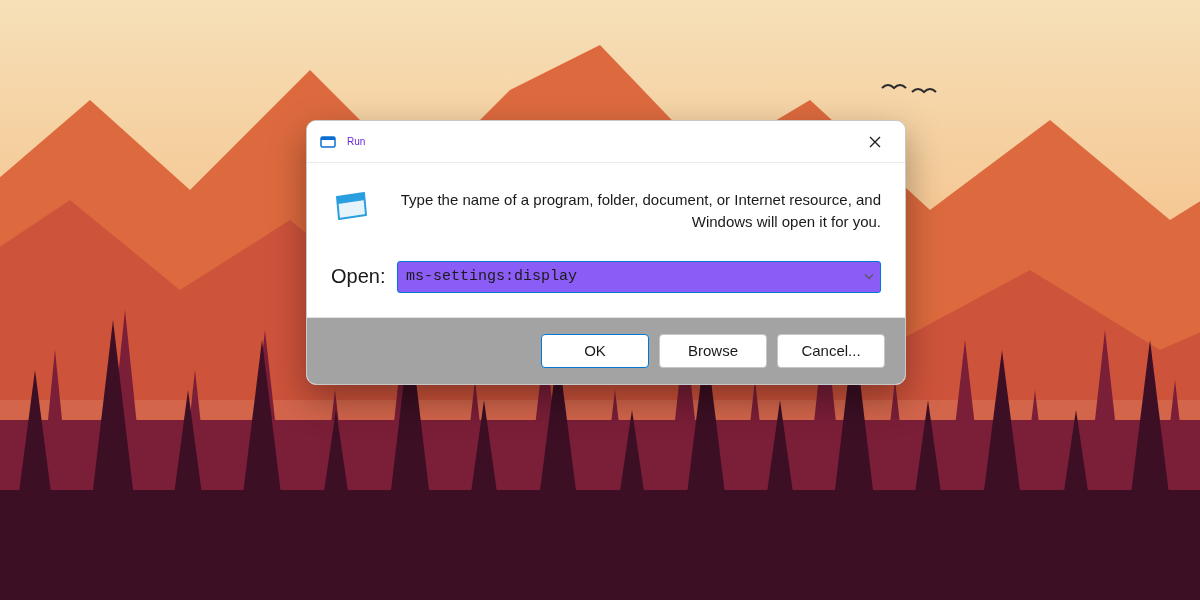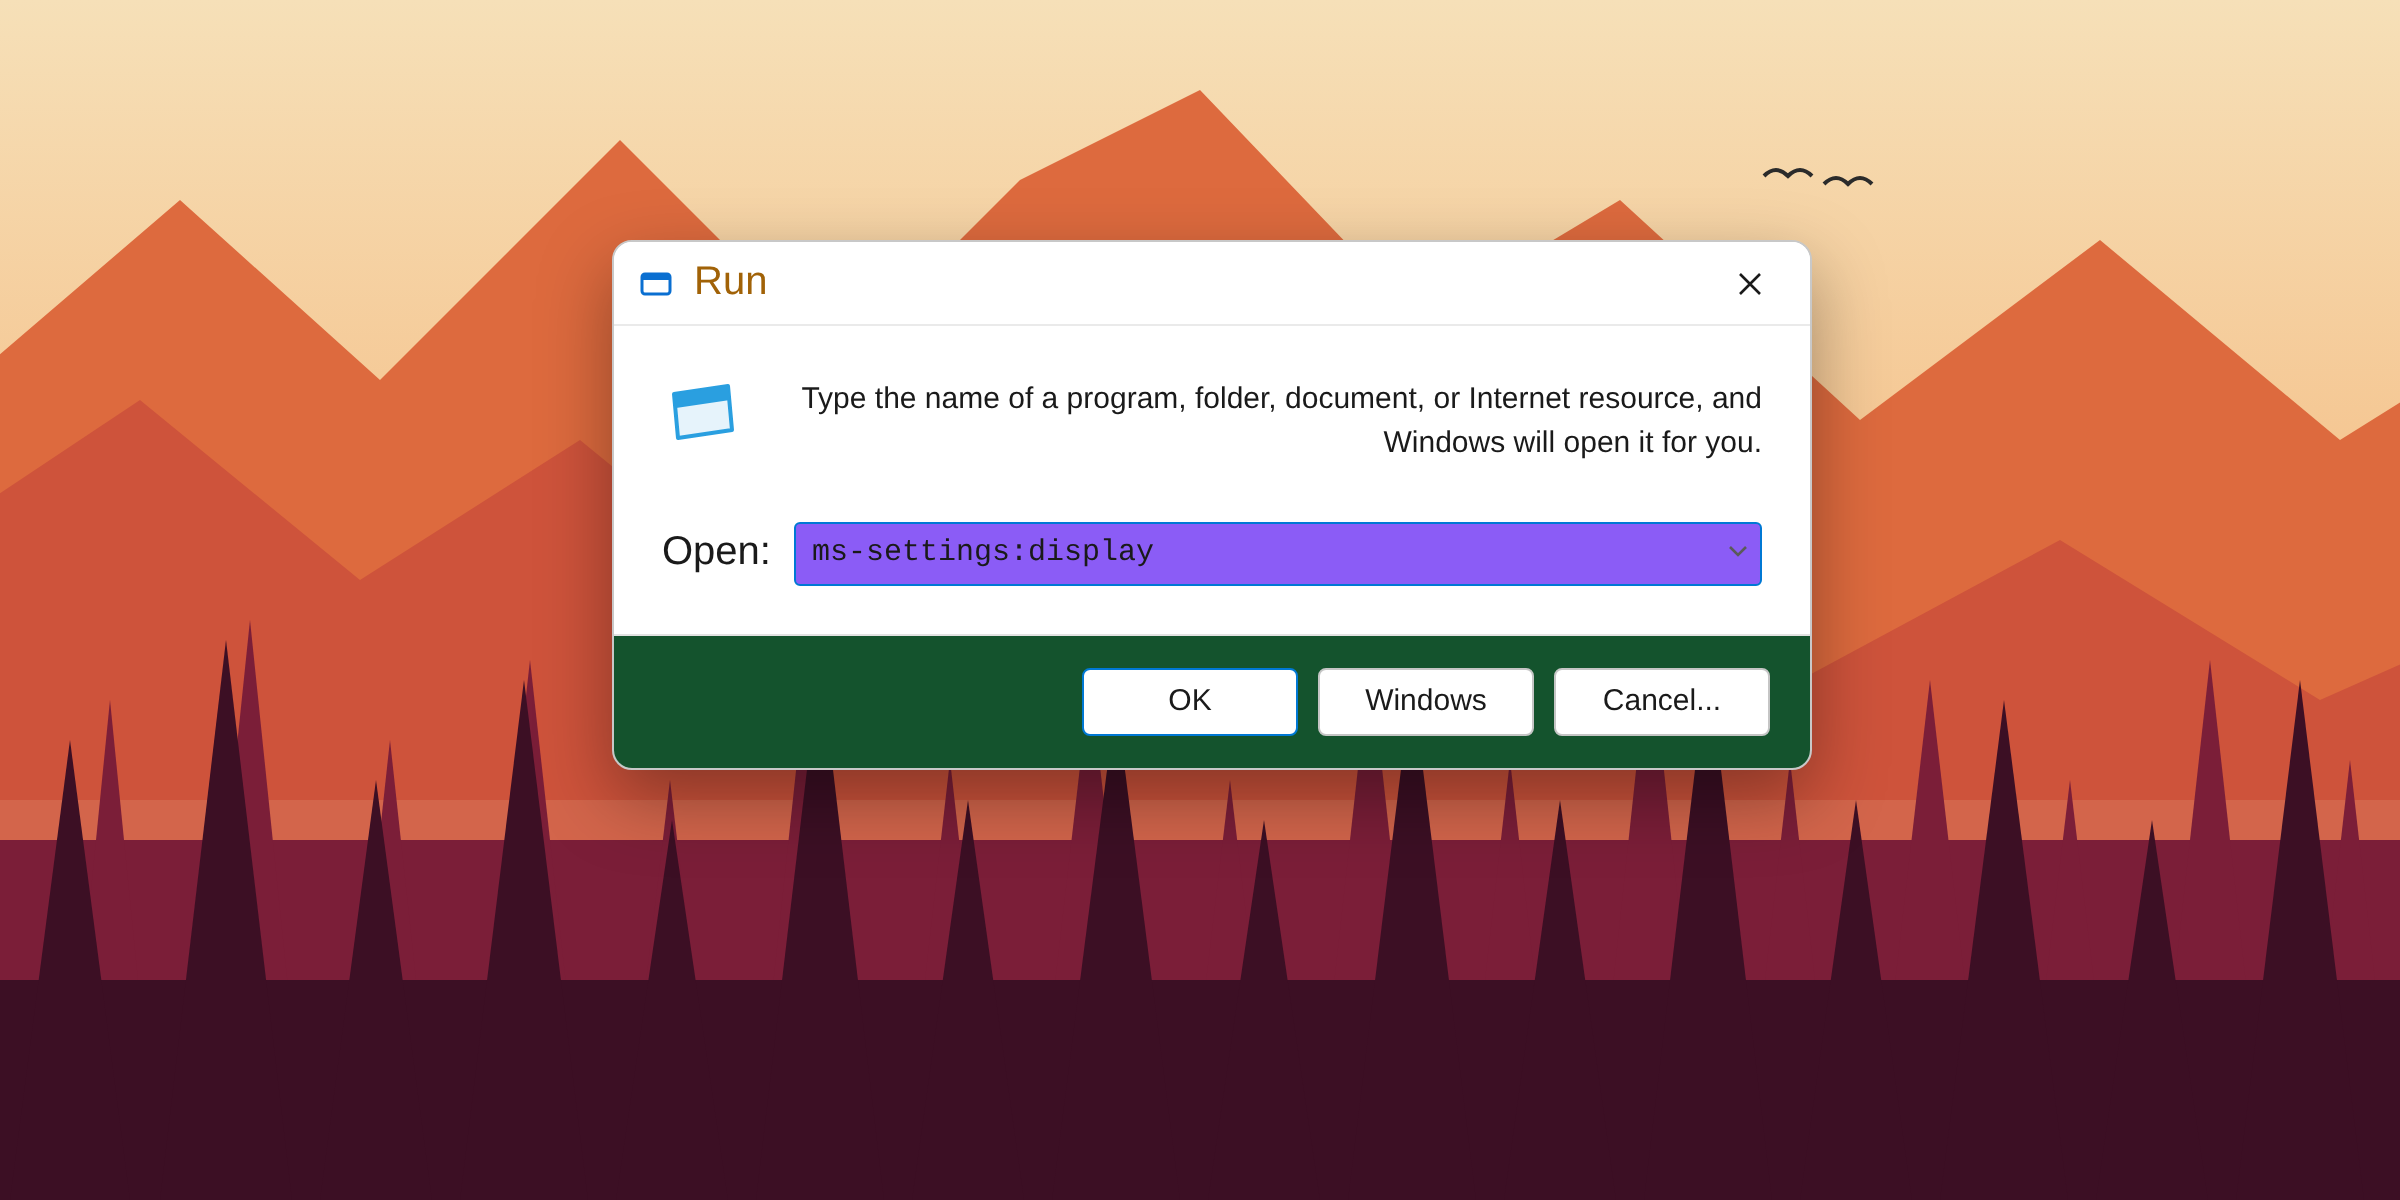--- a/index.html
+++ b/index.html
@@ -37,21 +37,21 @@
     }
     .titlebar {
       height:42px;
       display:flex;
       align-items:center;
       padding:0 10px 0 12px;
       border-bottom:1px solid #eaeaea;
       background:#ffffff;
     }
     .title-icon { width:18px; height:18px; margin-right:10px; display:flex; align-items:center; justify-content:center;}
-    .title-text { flex:1; font-size:20px; color:#a16207; }
+    .title-text { flex:1; font-size:10px; color:#6d28d9; }
     .close-btn { width:40px; height:32px; display:flex; align-items:center; justify-content:center; border-radius:4px; }
     .body { padding:26px 24px 18px 24px; }
     .info-row { display:flex; gap:18px; margin-bottom:28px;text-align:right; }
     .run-icon { flex:0 0 40px; height:40px; display:flex; align-items:flex-start; justify-content:center; margin-top:-2px;}
     .desc { color:#1a1a1a; line-height:1.45; font-size:15px; }
     .open-row { display:flex; align-items:center; gap:14px; margin-bottom:6px;}
     .open-label { width:52px; color:#1a1a1a; font-size:20px;}
     .open-field { flex:1; position:relative; }
     .open-input {
       width:100%; height:32px;
@@ -59,21 +59,21 @@
       border-radius:3px;
       padding:0 28px 0 8px;
       font-size:15px;
       font-family:Liberation Mono, monospace;
       outline:none;
       color:#1a1a1a;
       background:#8b5cf6;
     }
     .combo-arrow { position:absolute; right:6px; top:50%; transform:translateY(-50%); pointer-events:none; color:#5a5a5a;}
     .footer {
-      background:#14532d;
+      background:#a3a3a3;
       border-top:1px solid #e2e2e2;
       padding:16px 20px;
       display:flex;
       justify-content:flex-end;
       gap:10px;
     }
     .btn {
       min-width:108px; height:34px;
       border:1px solid #c5c5c5;
       border-radius:4px;
@@ -189,16 +189,16 @@
           <svg width="12" height="12" viewBox="0 0 12 12">
               <path d="M2 4 L6 8 L10 4" fill="none" stroke="#5a5a5a" stroke-width="1.3"></path>
             </svg>
         </span>
       </div>
     </div>
   </div>
 
   <div class="footer">
     <button class="btn primary">OK</button>
-    <button class="btn">Windows</button>
+    <button class="btn">Browse</button>
     <button class="btn">Cancel...</button>
   </div>
 </div>
 
 </body></html>

